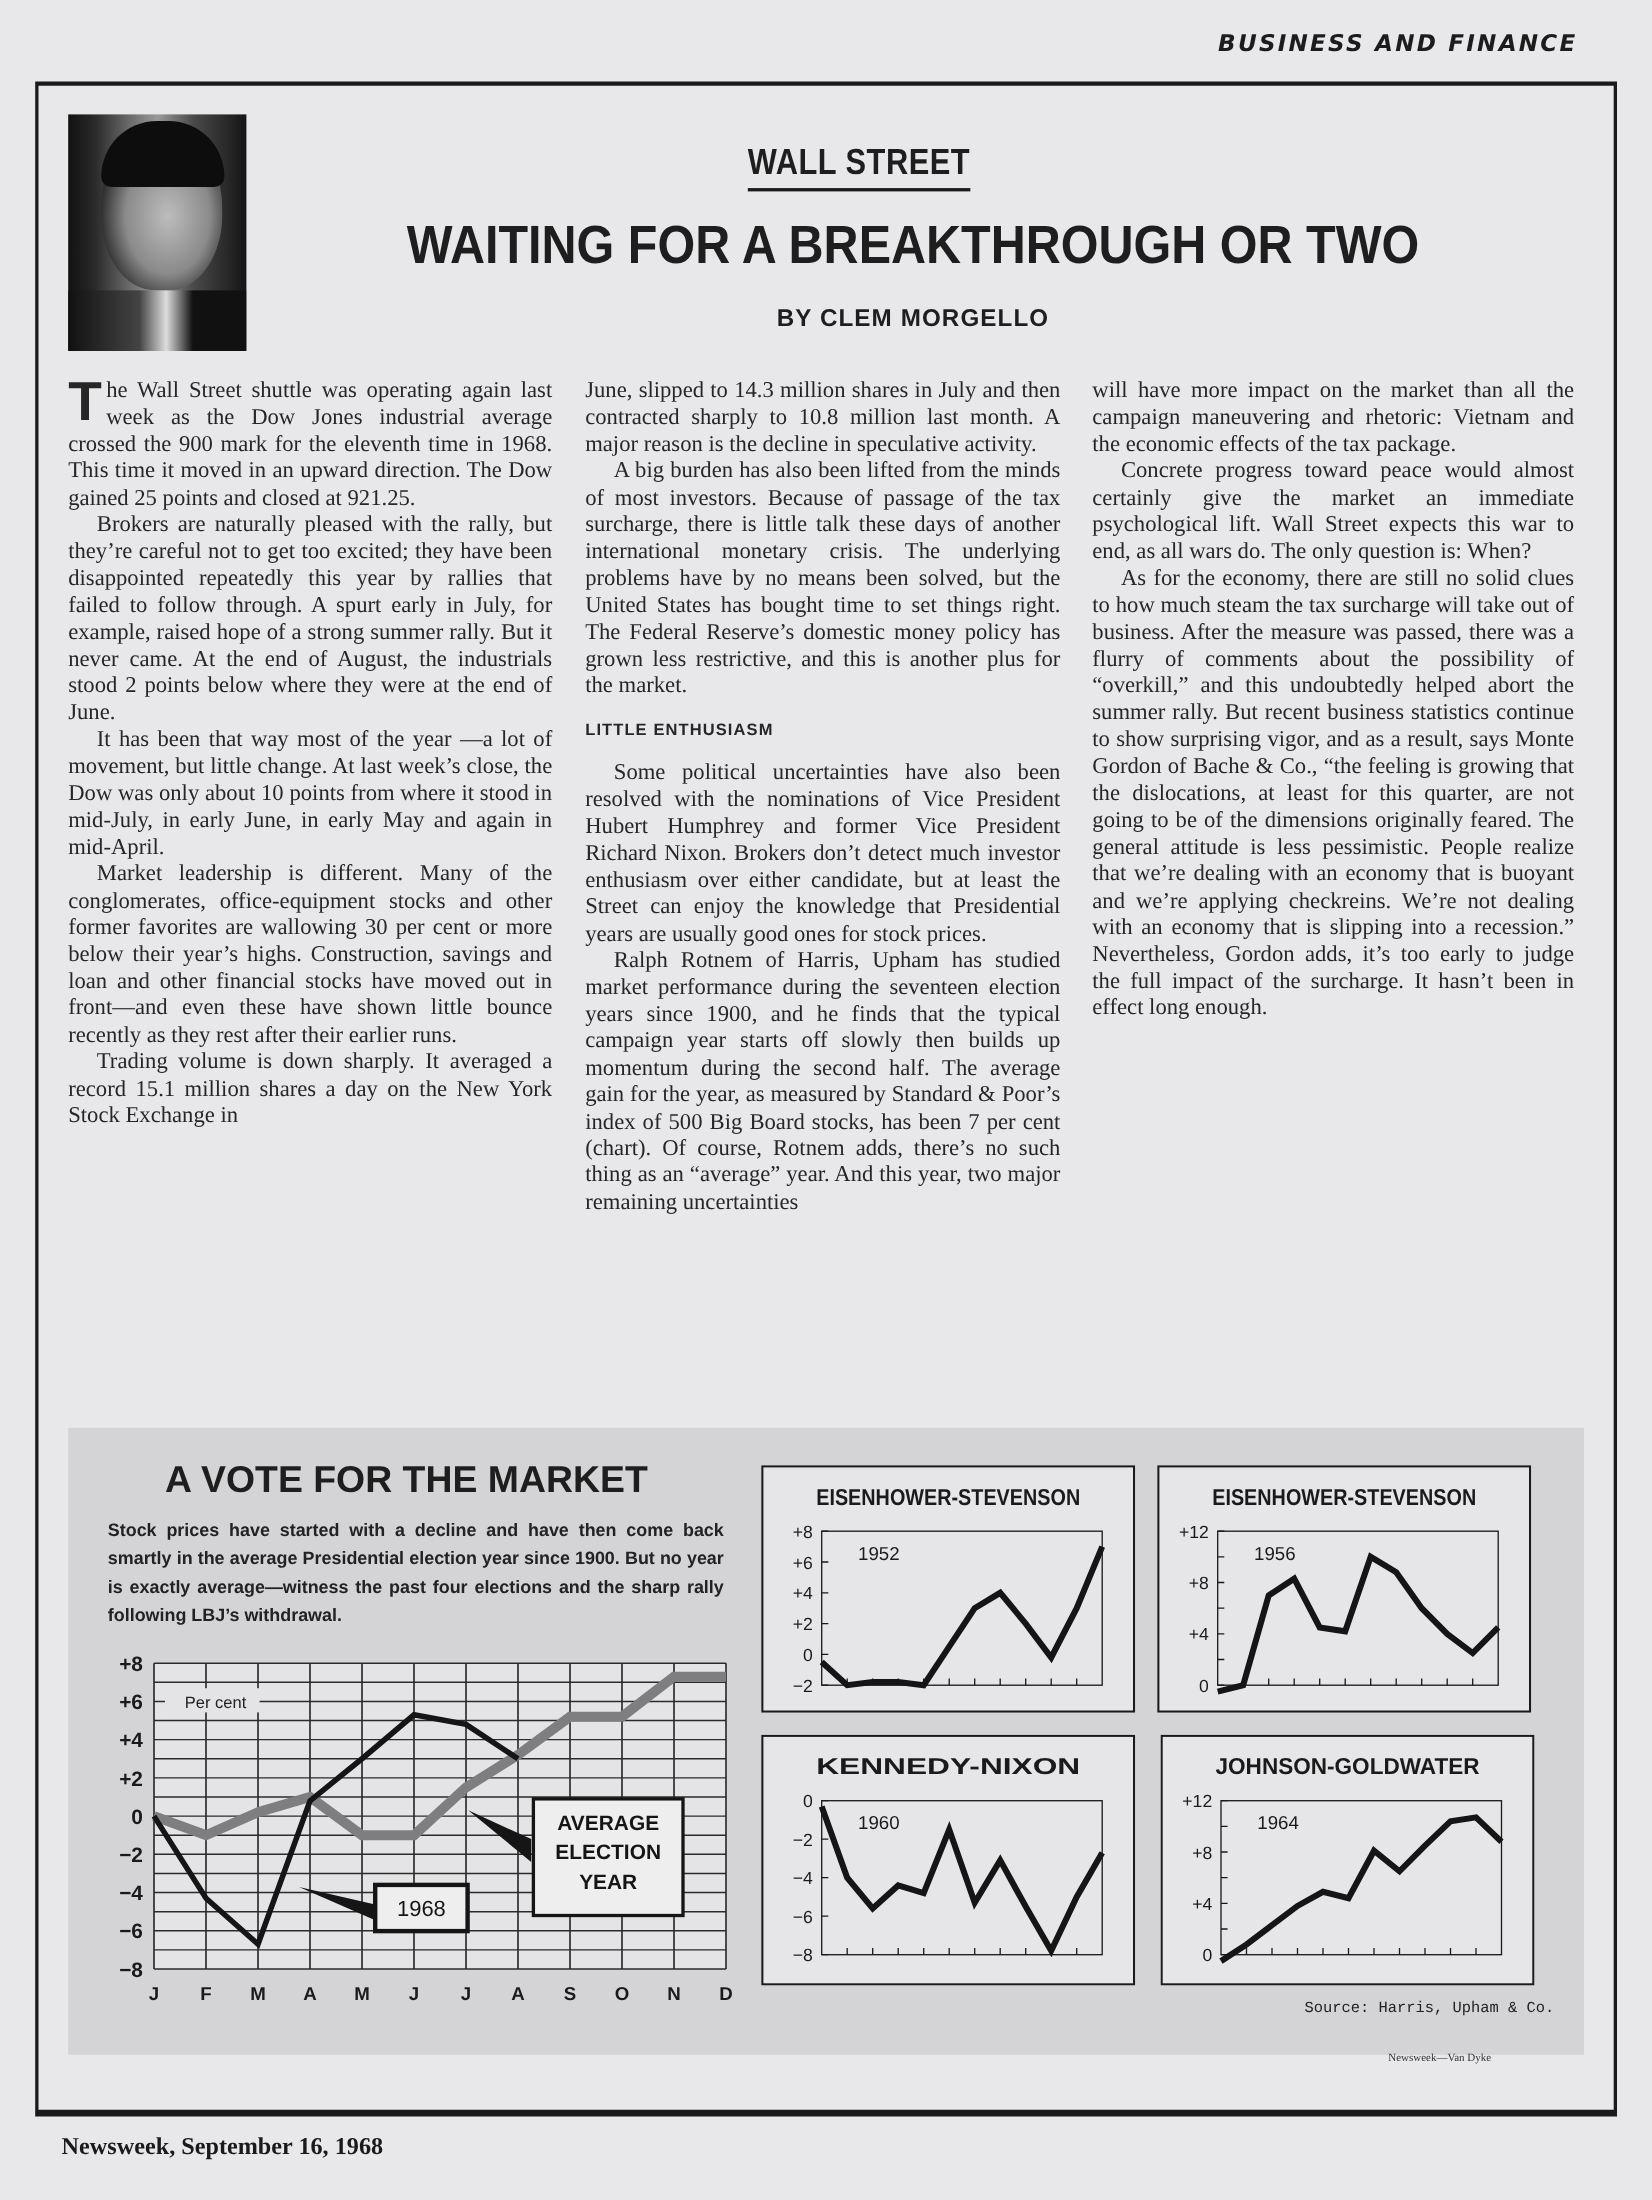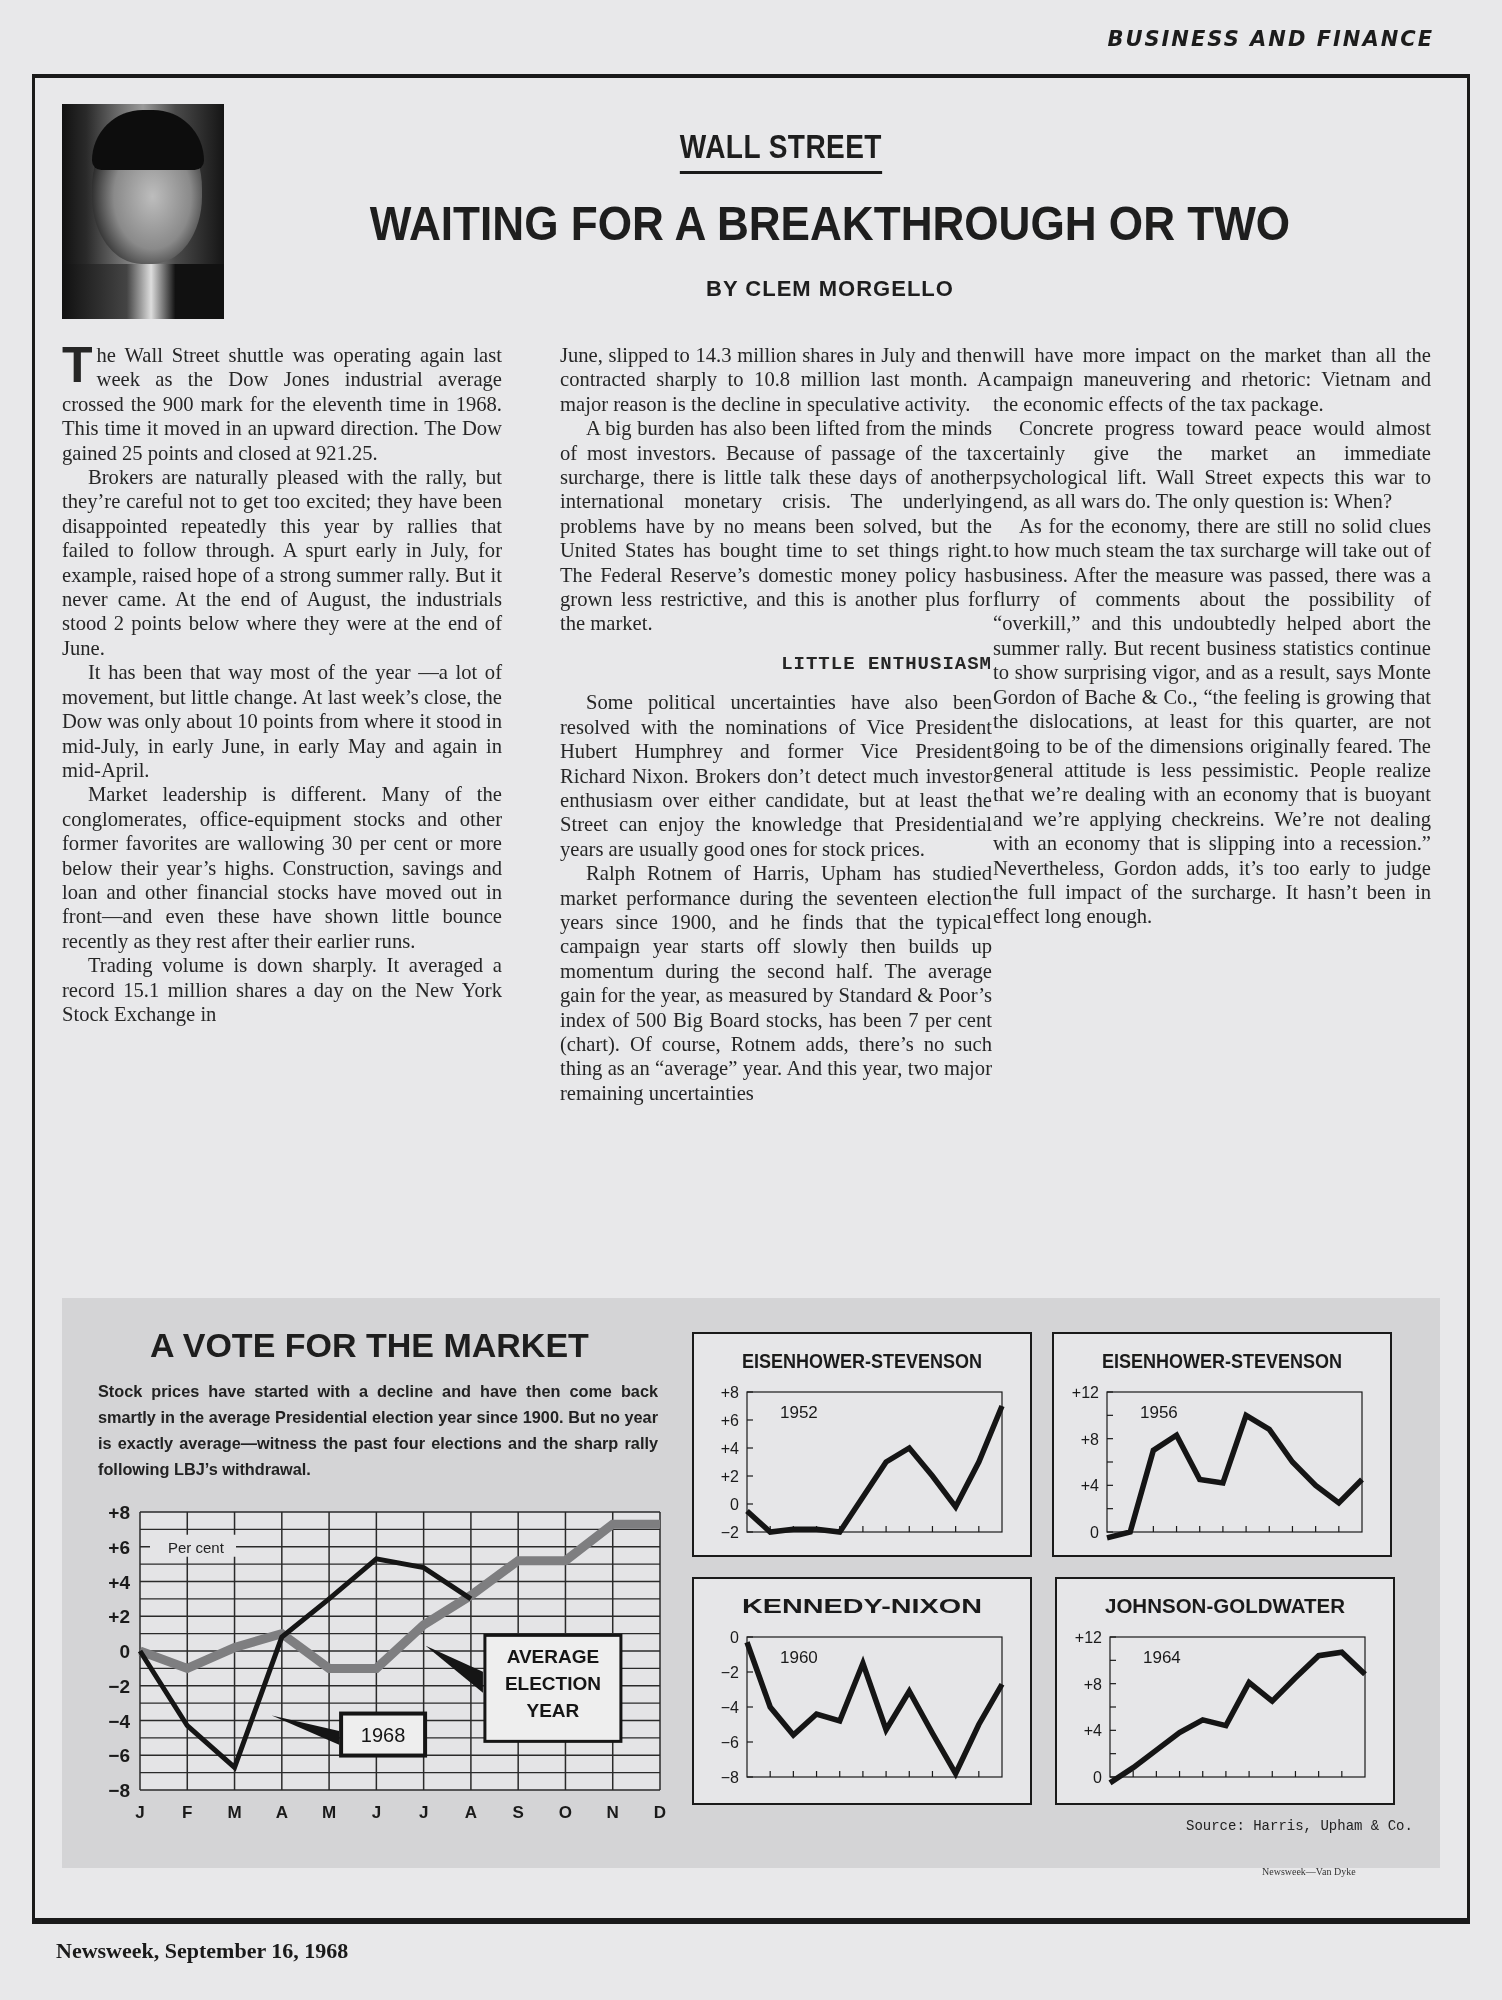--- a/index.html
+++ b/index.html
@@ -10,23 +10,23 @@
   .photo .head { position:absolute; left:30px; top:10px; width:110px; height:150px; border-radius:50% 50% 45% 45%; background:radial-gradient(ellipse at 55% 55%, #bdbdbd 0%, #8a8a8a 45%, #222 75%); }
   .photo .hair { position:absolute; left:30px; top:6px; width:112px; height:60px; border-radius:55px 55px 10px 10px; background:#0d0d0d; }
   .photo .body { position:absolute; left:0; top:160px; width:162px; height:60px; background:linear-gradient(90deg,#111,#444 40%,#ddd 55%,#111 70%); }
   .kicker { position:absolute; left:0; width:1392px; top:128px; text-align:center; }
   .kicker span { font-family:"Liberation Sans", sans-serif; font-weight:bold; font-size:33px; letter-spacing:0.5px; border-bottom:3px solid #1a1a1a; padding-bottom:5px; transform:scaleX(0.85); display:inline-block; margin-left:170px; }
   .headline { position:absolute; left:230px; width:1200px; top:195px; text-align:center; font-family:"Liberation Sans", sans-serif; font-weight:bold; font-size:49px; transform:scaleX(0.9); transform-origin:center; }
   .byline { position:absolute; left:230px; width:1200px; top:276px; text-align:center; font-family:"Liberation Sans", sans-serif; font-weight:bold; font-size:22px; letter-spacing:1px; }
   .col { position:absolute; top:343px; width:440px; font-family:"Liberation Serif", serif; font-size:20.6px; line-height:24.4px; text-align:justify; color:#262626; }
   .col p { margin:0; text-indent:26px; }
   .col p.noindent { text-indent:0; }
-  .col1 { left:62px; } .col2 { left:560px; width:432px; } .col3 { left:993px; width:438px; }
+  .col1 { left:62px; } .col2 { left:532px; width:432px; } .col3 { left:993px; width:438px; }
   .dropcap { float:left; font-family:"Liberation Sans", sans-serif; font-weight:bold; font-size:50px; line-height:40px; margin:2px 4px 0 0; }
-  .subhead { text-align:right; font-family:Liberation Mono, monospace; font-weight:bold; font-size:19px; letter-spacing:1px; margin:16px 0 14px; }
+  .subhead { text-align:left; font-family:Liberation Sans, sans-serif; font-weight:bold; font-size:15px; letter-spacing:1px; margin:16px 0 14px; }
   .chartpanel { position:absolute; left:62px; top:1298px; width:1378px; height:570px; background:#d4d4d6; }
   .vote-title { position:absolute; left:150px; top:1326px; font-family:"Liberation Sans", sans-serif; font-weight:bold; font-size:34px; }
   .vote-desc { position:absolute; left:98px; top:1378px; width:560px; font-family:"Liberation Sans", sans-serif; font-weight:bold; font-size:16.3px; line-height:26px; color:#222; text-align:justify; }
   svg text { font-family:"Liberation Sans", sans-serif; }
   .mini-title { font-family:"Liberation Sans", sans-serif; font-weight:bold; }
   .source { position:absolute; left:1186px; top:1818px; font-family:Liberation Mono, monospace; font-size:14px; color:#222;text-align:right; }
   .credit { position:absolute; left:1262px; top:1866px; font-family:"Liberation Serif", serif; font-size:10px; color:#333; }
   .footer { position:absolute; left:56px; top:1938px; font-family:"Liberation Serif", serif; font-weight:bold; font-size:22px; color:#1a1a1a; }
 </style>
 </head>

